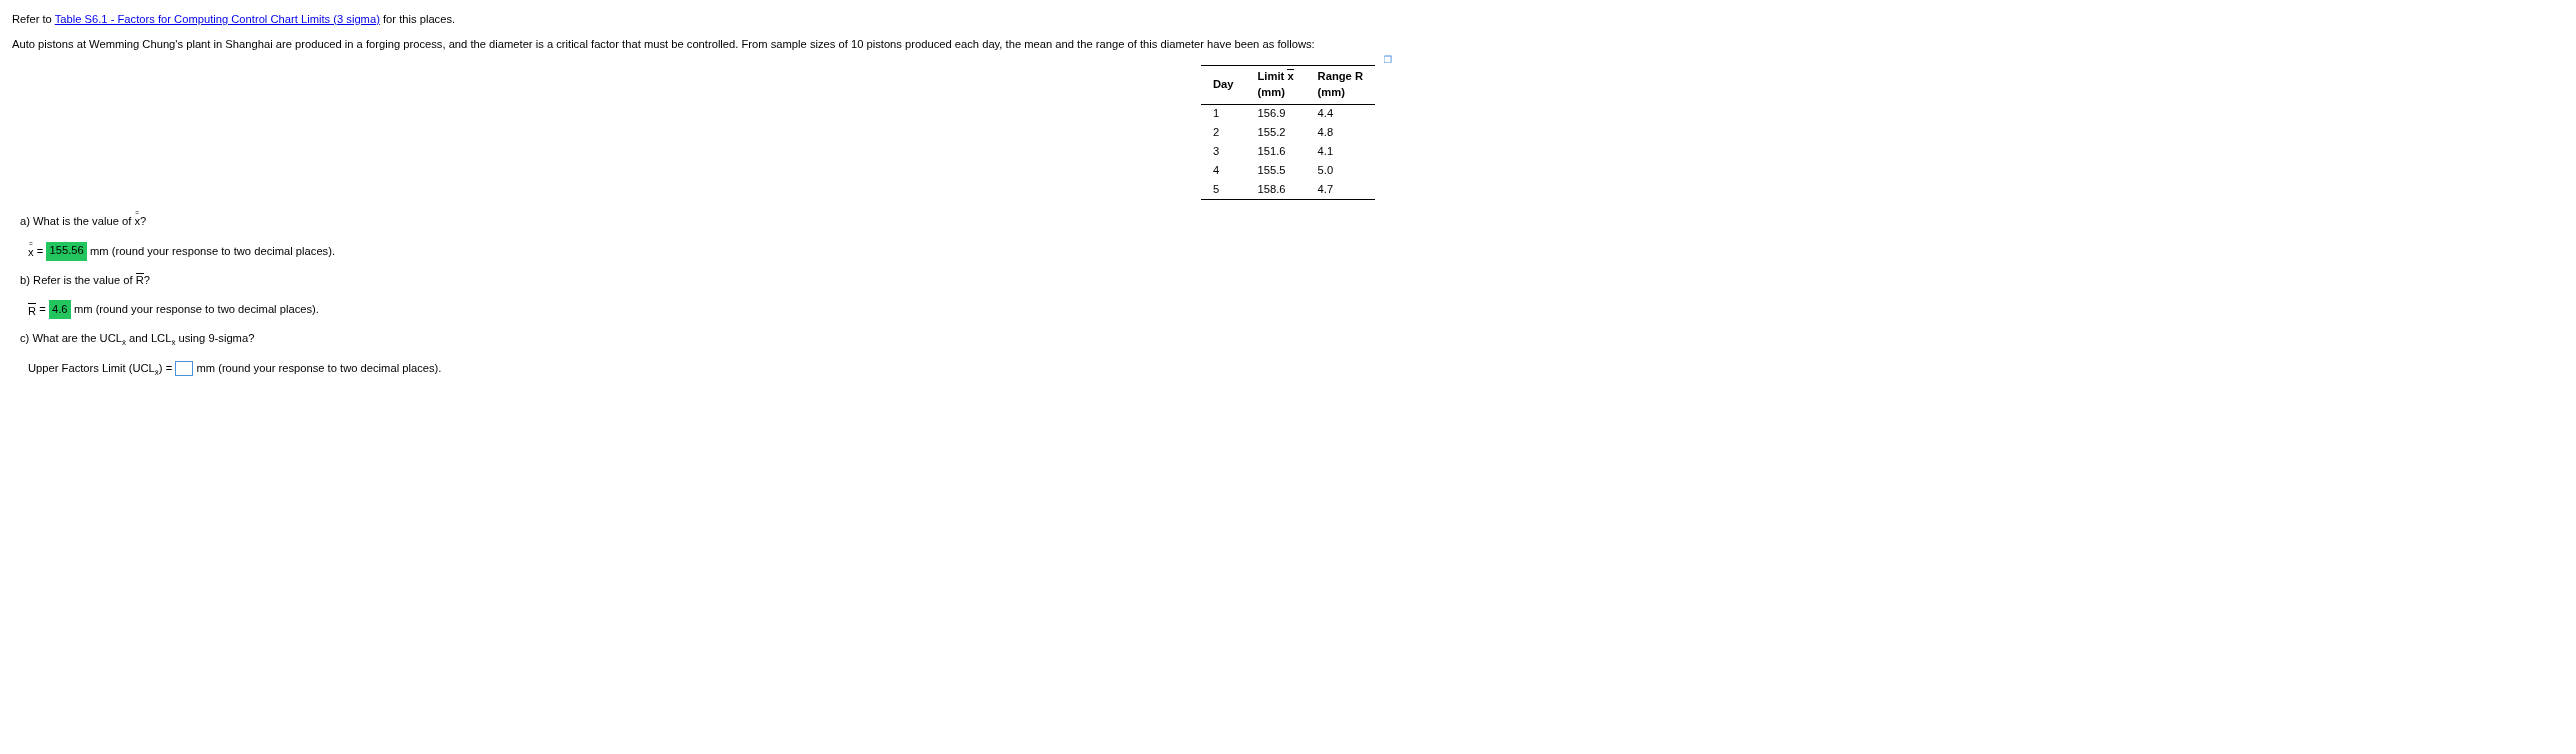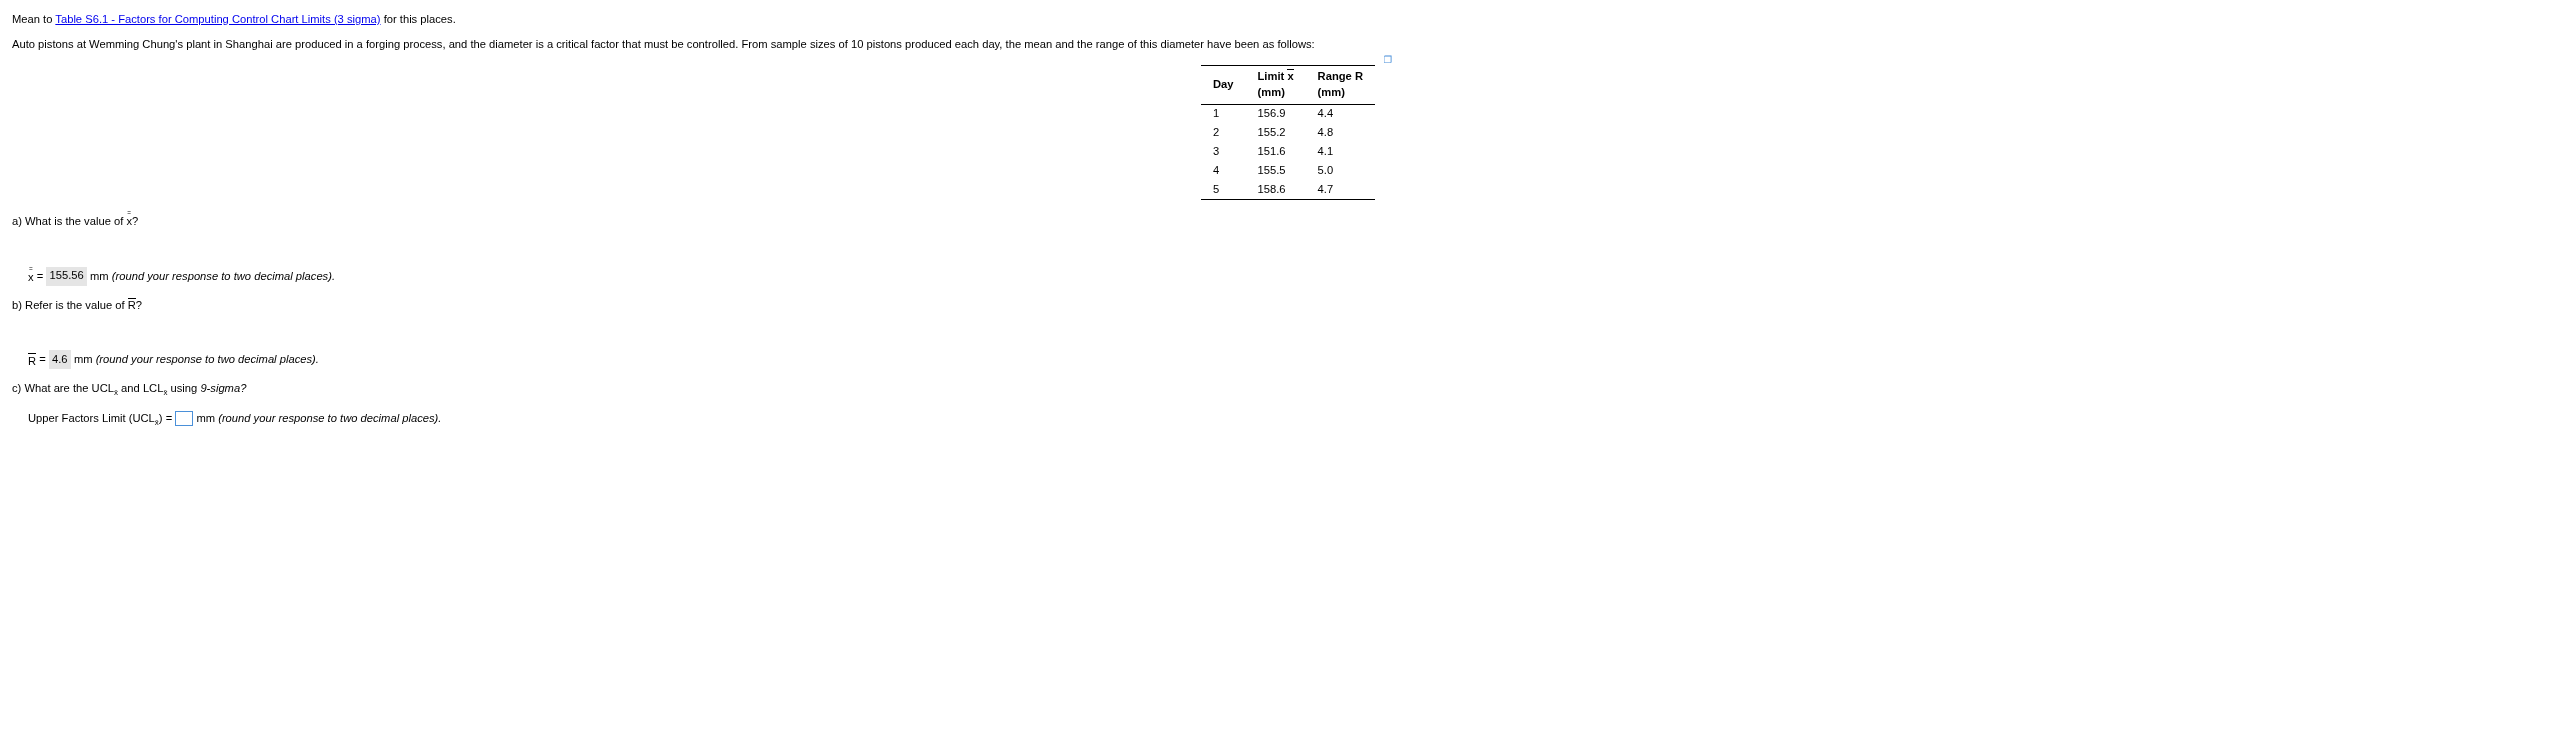--- a/index.html
+++ b/index.html
@@ -41,21 +41,21 @@
     thead tr:first-child th {
       border-top: 0.8px solid #000;
     }
     td {
       padding: 1.6px 12px;
     }
     tbody tr:last-child td {
       border-bottom: 0.8px solid #000;
     }
     .question {
-      margin: 12px 0;
+      margin: 12px 8px;
     }
     .answer-line {
       margin: 8px 0 8px 16px;
     }
     .xbarbar::before {
       content: "=";
       display: block;
       font-size: 6.4px;
       line-height: 0.3;
       text-align: center;
@@ -64,42 +64,41 @@
       display: inline-block;
       vertical-align: bottom;
     }
     .xbar::before, .rbar::before {
       content: "";
       display: block;
       border-top: 0.8px solid #000;
       margin-bottom: -0.8px;
     }
     .filled-box {
-      background: #e5e5e5;
+      background: #22c55e;
       padding: 1.6px 3.2px;
       display: inline-block;
-      margin-top: 25px;
     }
     .empty-box {
       display: inline-block;
       width: 16px;
       height: 12.8px;
       border: 0.8px solid #4a90d9;
       vertical-align: middle;
     }
-    .italic { font-style: italic; }
+    .italic { }
     .sub { font-size: 8px; vertical-align: sub; }
     .meanx { display: inline-block; }
     .meanx::before { content: ""; display: block; border-top: 0.8px solid #000; margin-bottom: -0.8px; }
   </style>
 </head>
 <body>
 
 <div class="intro">
-  <span>Mean to </span><a href="#">Table S6.1 - Factors for Computing Control Chart Limits (3 sigma)</a><span> for this places.</span>
+  <span>Refer to </span><a href="#">Table S6.1 - Factors for Computing Control Chart Limits (3 sigma)</a><span> for this places.</span>
 </div>
 
 <div class="intro">
   <span>Auto pistons at Wemming Chung's plant in Shanghai are produced in a forging process, and the diameter is a critical factor that must be controlled. From sample sizes of 10 pistons produced each day, the mean and the range of this diameter have been as follows:</span>
 </div>
 
 <div class="table-wrapper">
   <span class="copy-icon">❐</span>
   <table>
     <thead>

